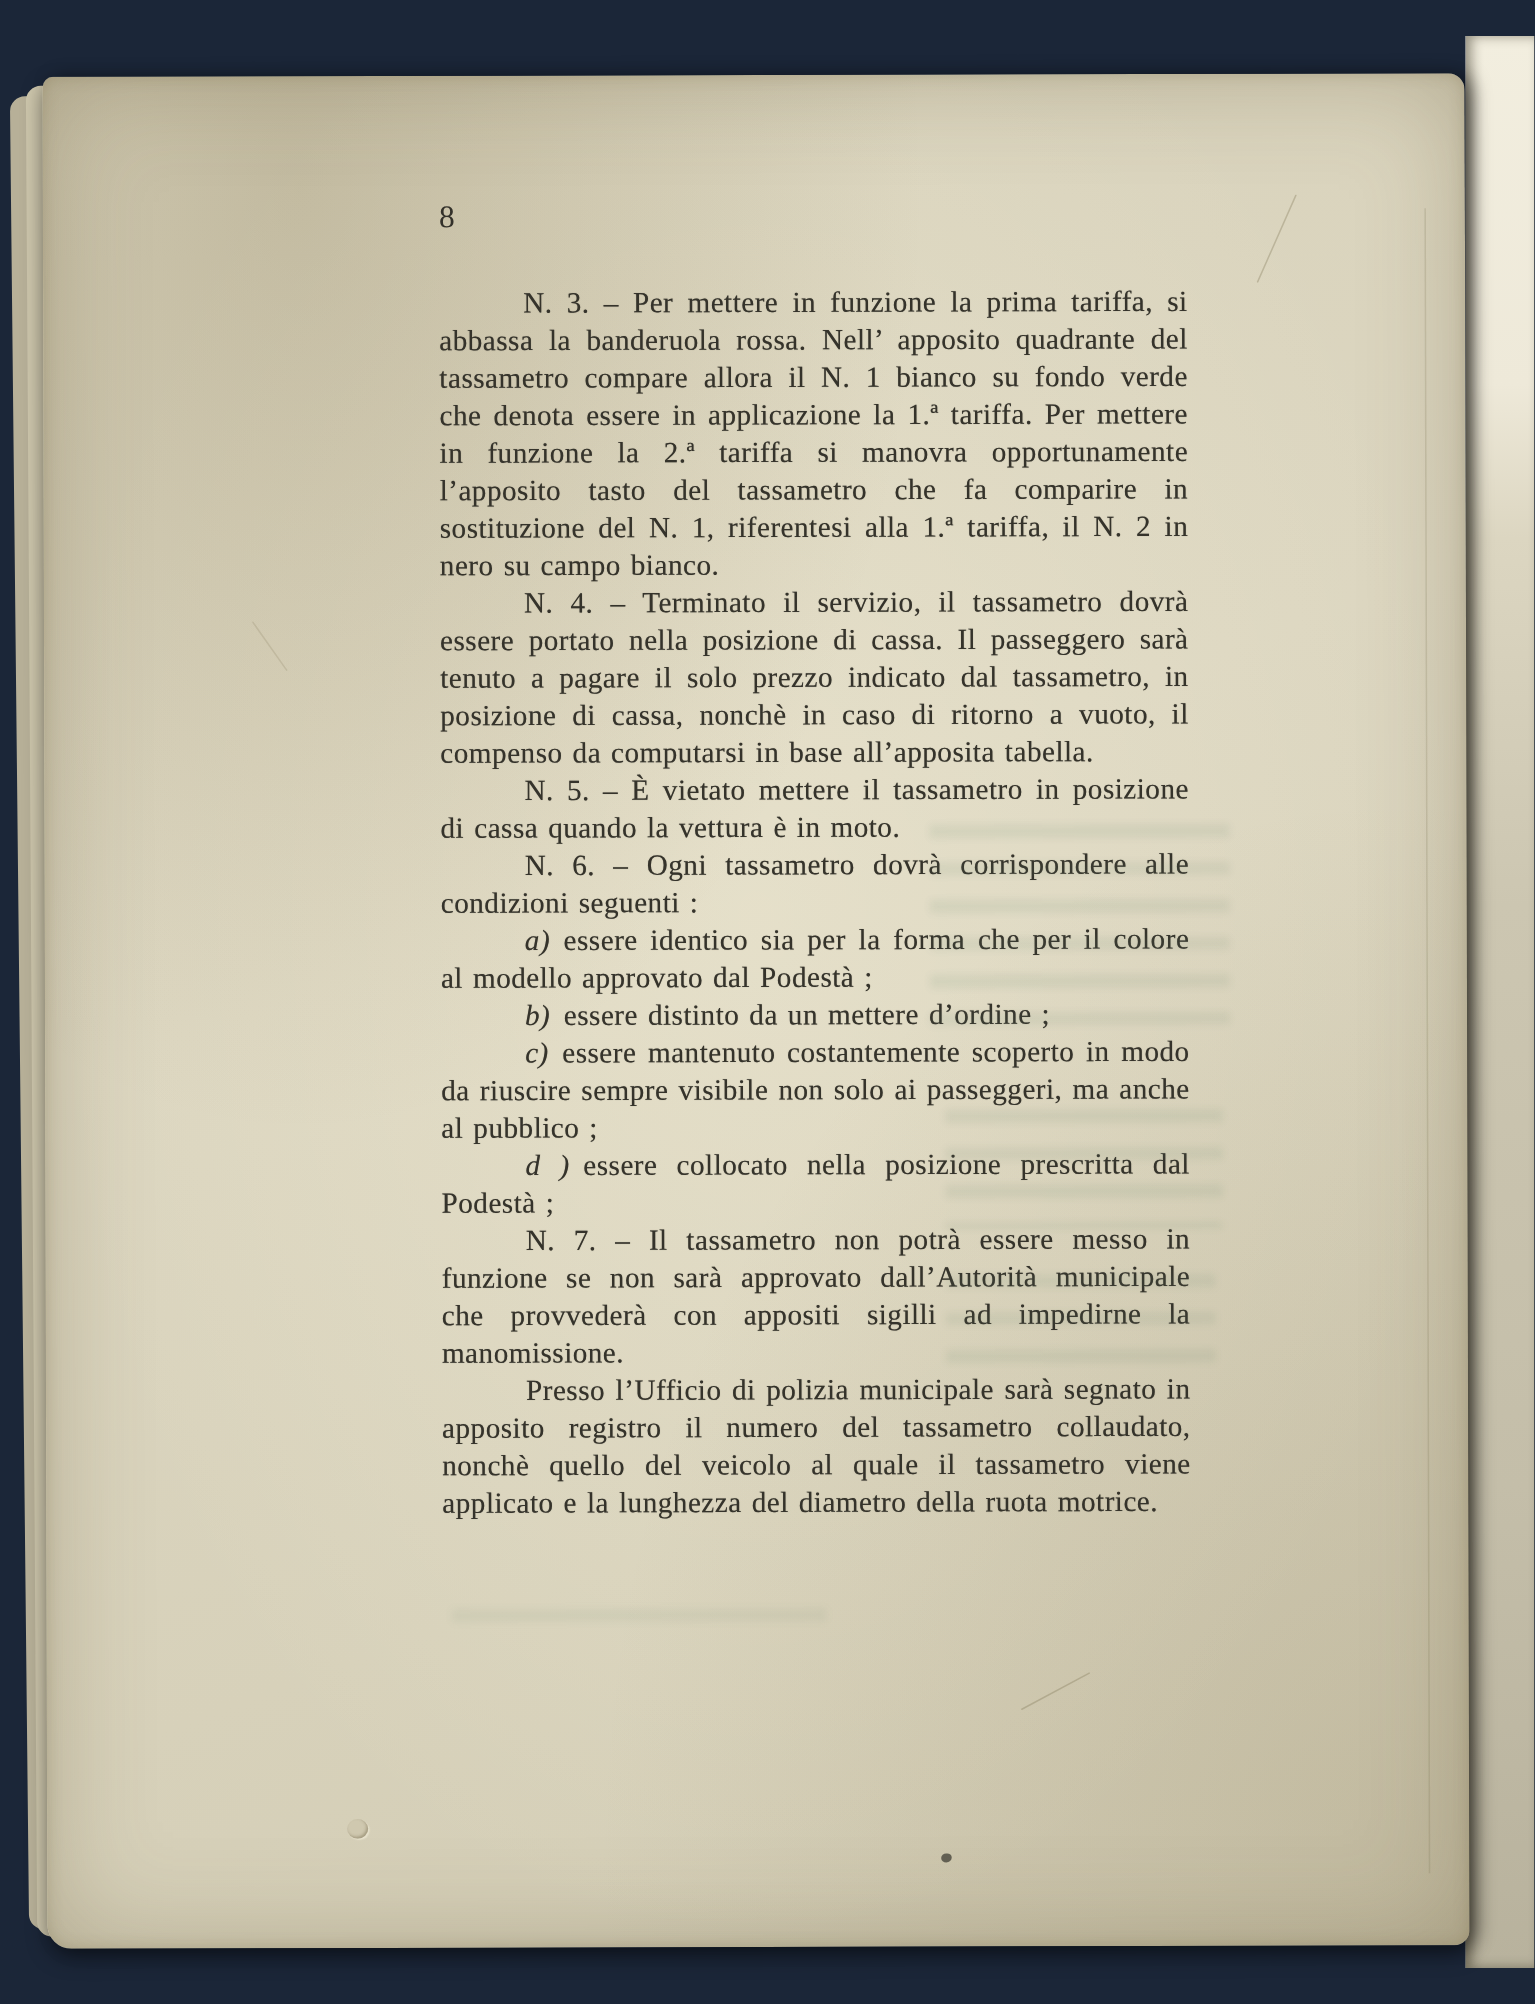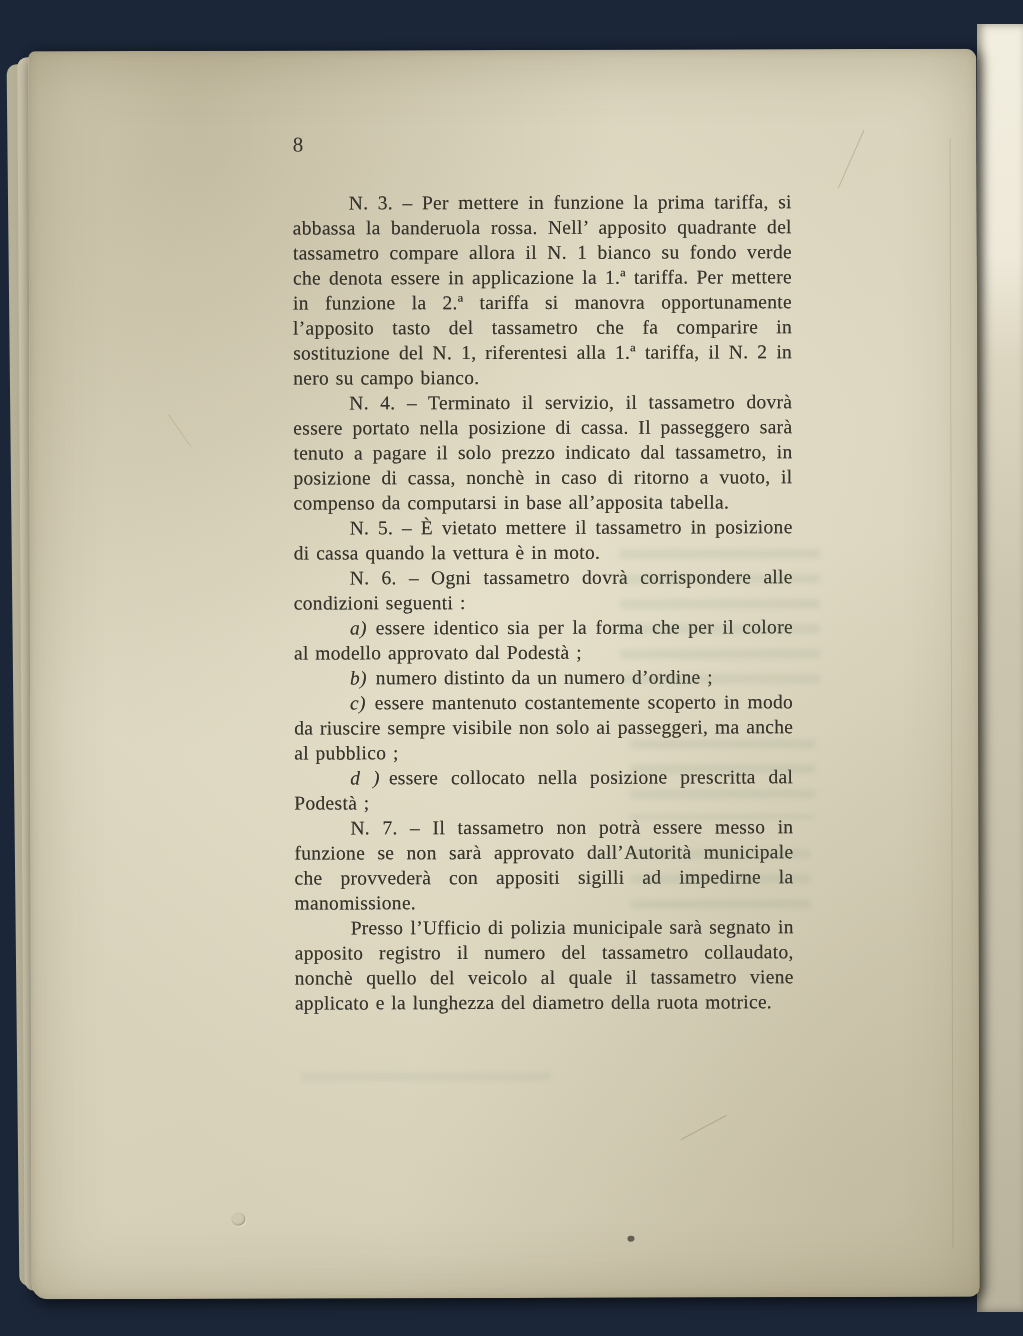--- a/index.html
+++ b/index.html
@@ -107,21 +107,21 @@
     <div class="page-number">8</div>
 
     <div class="text-block">
       <p class="para">N. 3. – Per mettere in funzione la prima tariffa, si abbassa la banderuola rossa. Nell’ apposito quadrante del tassametro compare allora il N. 1 bianco su fondo verde che denota essere in applicazione la 1.ª tariffa. Per mettere in funzione la 2.ª tariffa si manovra opportunamente l’apposito tasto del tassametro che fa comparire in sostituzione del N. 1, riferentesi alla 1.ª tariffa, il N. 2 in nero su campo bianco.</p>
       <p class="para">N. 4. – Terminato il servizio, il tassametro dovrà essere portato nella posizione di cassa. Il passeggero sarà tenuto a pagare il solo prezzo indicato dal tassametro, in posizione di cassa, nonchè in caso di ritorno a vuoto, il compenso da computarsi in base all’apposita tabella.</p>
       <p class="para">N. 5. – È vietato mettere il tassametro in posizione di cassa quando la vettura è in moto.</p>
       <p class="para">N. 6. – Ogni tassametro dovrà corrispondere alle condizioni seguenti :</p>
 
       <p class="para"><em class="marker">a)</em><span>essere identico sia per la forma che per il colore al modello approvato dal Podestà ;</span></p>
 
-      <p class="para"><em class="marker">b)</em><span>numero distinto da un numero d’ordine ;</span></p>
+      <p class="para"><em class="marker">b)</em><span>essere distinto da un mettere d’ordine ;</span></p>
 
       <p class="para"><em class="marker">c)</em><span>essere mantenuto costantemente scoperto in modo da riuscire sempre visibile non solo ai passeggeri, ma anche al pubblico ;</span></p>
 
       <p class="para"><em class="marker">d )</em><span>essere collocato nella posizione prescritta dal Podestà ;</span></p>
 
       <p class="para">N. 7. – Il tassametro non potrà essere messo in funzione se non sarà approvato dall’Autorità municipale che provvederà con appositi sigilli ad impedirne la manomissione.</p>
       <p class="para">Presso l’Ufficio di polizia municipale sarà segnato in apposito registro il numero del tassametro collaudato, nonchè quello del veicolo al quale il tassametro viene applicato e la lunghezza del diametro della ruota motrice.</p>
     </div>
 
     <div class="smudge smudge-1"></div>

